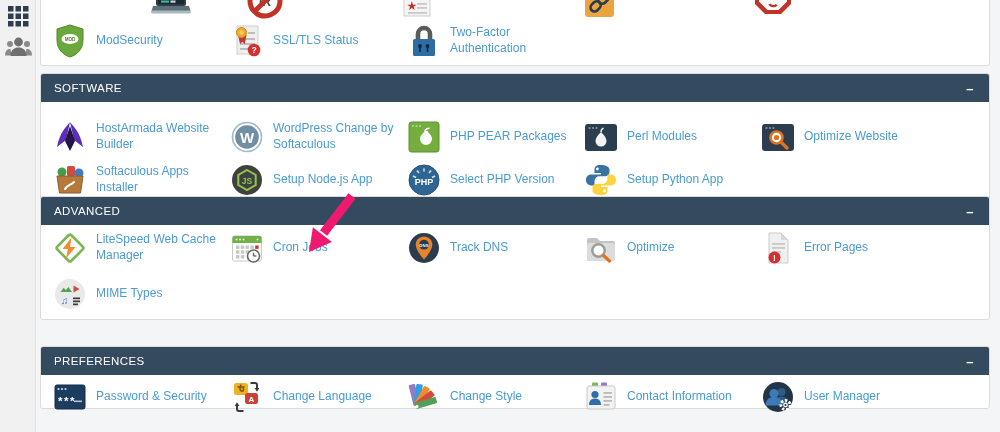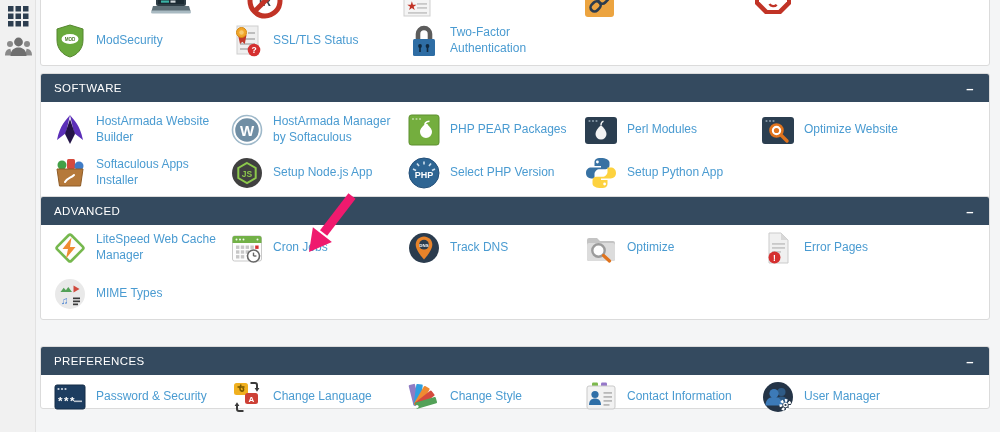--- a/index.html
+++ b/index.html
@@ -20,21 +20,21 @@
   #p-advanced{top:196px;height:124px}
   #p-preferences{top:346px;height:63px}
 
   .phead{height:28px;background:#344a5f;color:#fff;display:flex;align-items:center;justify-content:space-between;
          padding:0 15px 0 13px;font-size:11.5px;letter-spacing:.4px;border-radius:2px 2px 0 0}
   .collapse{font-weight:700;font-size:13px;cursor:pointer;line-height:1}
 
   .items{display:grid;grid-template-columns:repeat(5,177px);padding-left:12px}
   #p-security .items{position:absolute;left:0;top:73px;width:100%}
   #p-security .item{height:44px}
-  #p-software .items{padding-top:6px}
+  #p-software .items{padding-top:13px}
   #p-software .item{height:43px}
   #p-advanced .item{height:46px}
   #p-preferences .item{height:44px}
 
   .item{display:flex;align-items:center;gap:9px;cursor:pointer}
   .ic{width:34px;height:34px;flex:0 0 34px;display:flex;align-items:center;justify-content:center}
   .lbl{color:#4a9bd1;font-size:12px;line-height:1.3;max-width:127px}
   svg text{font-family:"Liberation Sans","DejaVu Sans",sans-serif}
   .t{text-anchor:middle;font-weight:bold}
 
@@ -188,21 +188,21 @@
         <a class="lbl">HostArmada Website Builder</a>
       </div>
       <div class="item">
         <span class="ic">
           <svg width="34" height="34" viewBox="0 0 34 34">
             <circle cx="17" cy="17" r="14.5" fill="#fff" stroke="#9fb9ca" stroke-width="1.6"></circle>
             <circle cx="17" cy="17" r="11.8" fill="#708ea4"></circle>
             <text x="17" y="22.5" class="t" font-size="15" font-family="'Liberation Serif','DejaVu Serif',serif" fill="#fff">W</text>
           </svg>
         </span>
-        <a class="lbl">HostArmada Manager by Softaculous</a>
+        <a class="lbl">WordPress Change by Softaculous</a>
       </div>
       <div class="item">
         <span class="ic">
           <svg width="34" height="34" viewBox="0 0 34 34">
             <rect x="2" y="2" width="30" height="30" rx="2.5" fill="#74ae3e" stroke="#5d8f2f"></rect>
             <g fill="#b8d69b">
                 <circle cx="6" cy="6" r="1.1"></circle>
                 <circle cx="9.5" cy="6" r="1.1"></circle>
                 <circle cx="13" cy="6" r="1.1"></circle>
               </g>

